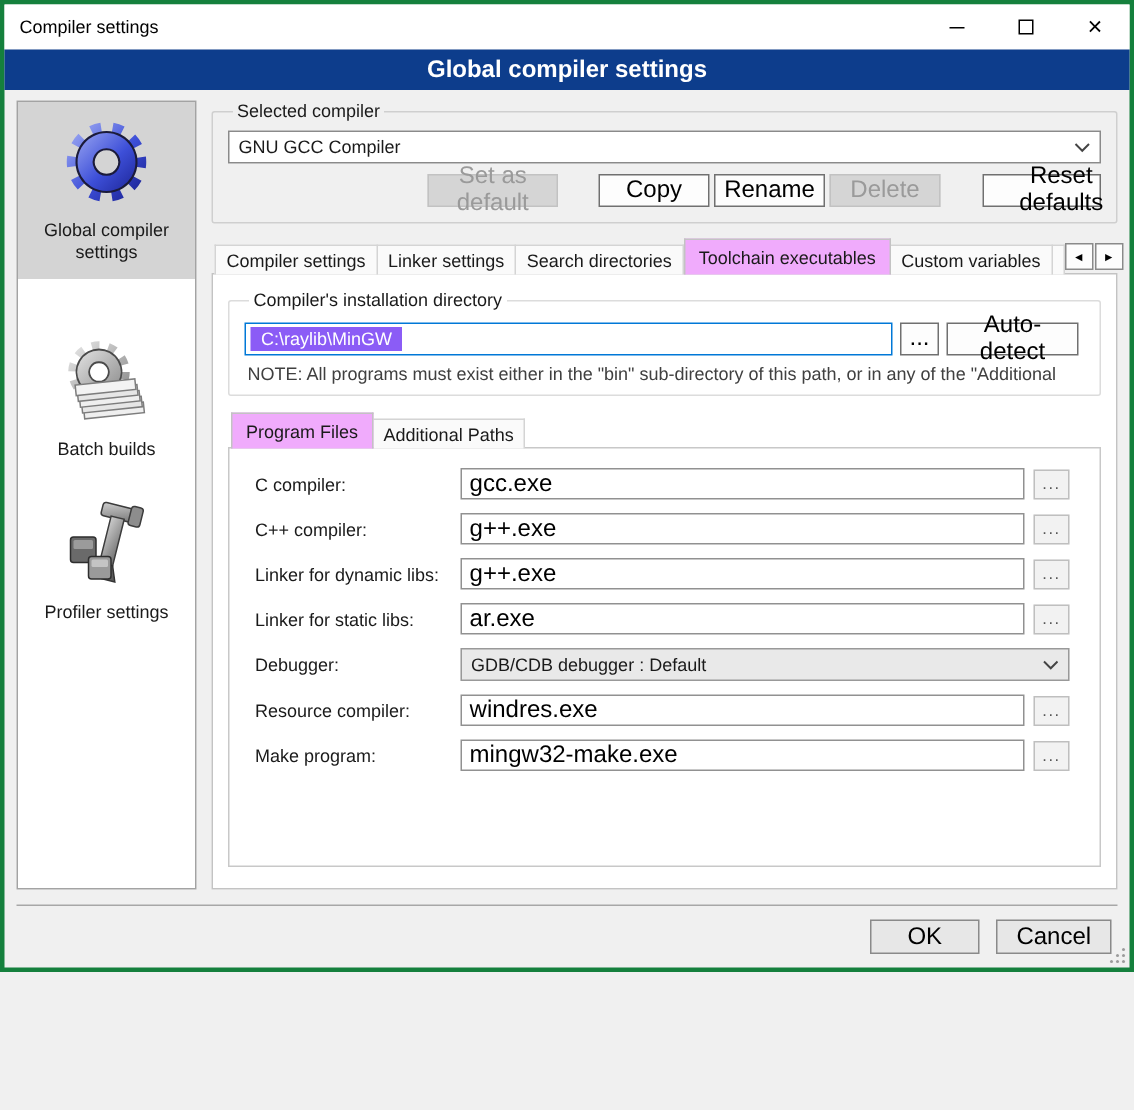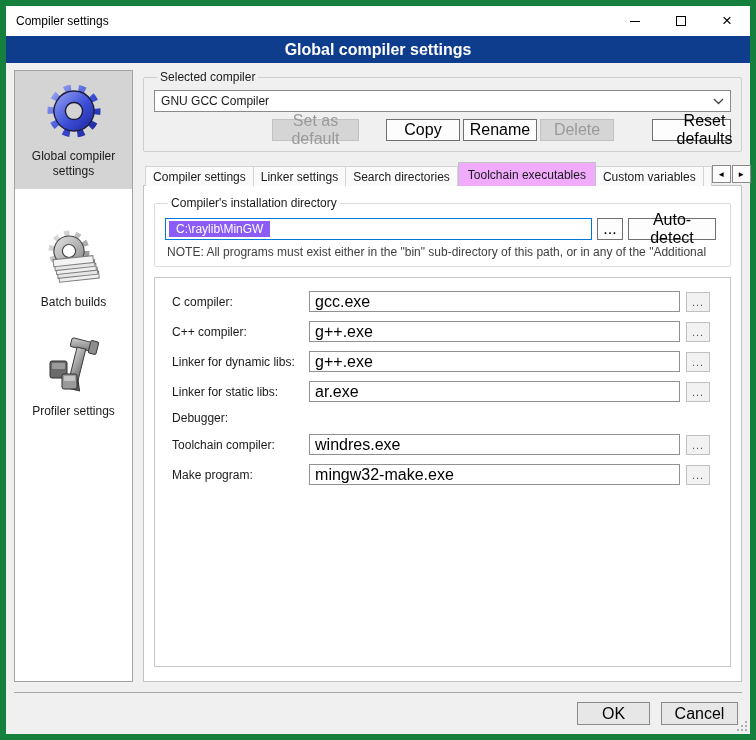--- a/index.html
+++ b/index.html
@@ -3,22 +3,22 @@
 <meta charset="utf-8">
 <style>
   * { margin:0; padding:0; box-sizing:border-box; }
   html,body { width:756px; height:740px; }
   body {
     font-family:"Liberation Sans", sans-serif;
     font-size:12px; color:#1a1a1a;
     background:#f0f0f0;
   }
   .window {
-    width:756px; height:740px;
-    border:6px solid #15803d;
+    width:756px; height:648px;
+    border:3px solid #15803d;
     display:flex; flex-direction:column;
     background:#f0f0f0; position:relative;
   }
   
   .titlebar {
     height:30px; background:#ffffff;
     display:flex; align-items:center; flex:0 0 auto;
   }
   .titlebar .title { padding-left:10px; font-size:12px; color:#000; }
   .win-controls { margin-left:auto; display:flex; height:100%; }
@@ -75,21 +75,21 @@
     height:22px; background:#fdfdfd; border:1px solid #707070;
     font-family:"Liberation Sans",sans-serif; font-size:16px; color:#000;
     display:inline-flex; align-items:center; justify-content:center;
     padding:0 10px; cursor:default;
   }
   .btn.disabled { background:#d5d5d5; border-color:#c2c2c2; color:#9a9a9a; }
   .btnrow { display:flex; justify-content:flex-end; margin-top:7px; }
   .btnrow .btn { width:74px; }
   .btnrow .btn.setdef { width:87px; margin-right:27px; }
   .btnrow .btn.rename, .btnrow .btn.delete { margin-left:3px; }
-  .btnrow .btn.reset { width:79px; margin-left:38px;padding-left:36px; }
+  .btnrow .btn.reset { width:79px; margin-left:28px;padding-left:36px; }
   
   .tabwrap { display:flex; flex-direction:column; flex:1 1 auto; margin-top:9px; min-height:0; }
   .tabstrip { display:flex; align-items:flex-end; padding-left:2px; position:relative; z-index:2; }
   .tab {
     background:#fafafa; border:1px solid #d4d4d4; border-bottom:none;
     padding:3px 7px 3px 7px; margin-right:0; white-space:nowrap;
     position:relative; top:1px; height:20px; display:flex; align-items:center;
     cursor:default;
   }
   .tab + .tab { border-left:none; }
@@ -272,20 +272,24 @@
               <div class="textbox">
                 <span class="sel">C:\raylib\MinGW</span>
               </div>
               <button class="btn dots">...</button>
               <button class="btn autodetect">Auto-detect</button>
             </div>
             <div class="note">NOTE: All programs must exist either in the "bin" sub-directory of this path, or in any of the "Additional</div>
           </fieldset>
 
           <div class="inner-wrap">
+            <div class="tabstrip">
+              <div class="tab active">Program Files</div>
+              <div class="tab">Additional Paths</div>
+            </div>
             <div class="inner-page">
 
               <div class="frow">
                 <span class="flabel">C compiler:</span>
                 <input class="finput" value="gcc.exe" style="">
                 <button class="btn mini">...</button>
               </div>
 
               <div class="frow">
                 <span class="flabel">C++ compiler:</span>
@@ -300,24 +304,30 @@
               </div>
 
               <div class="frow">
                 <span class="flabel">Linker for static libs:</span>
                 <input class="finput" value="ar.exe" style="">
                 <button class="btn mini">...</button>
               </div>
 
               <div class="frow">
                 <span class="flabel">Debugger:</span>
-              </div>
-
-              <div class="frow">
-                <span class="flabel">Toolchain compiler:</span>
+                <div class="combo gray">
+                  <span class="val">GDB/CDB debugger : Default</span>
+                  <svg width="11" height="7" viewBox="0 0 11 7">
+                    <path d="M1 1 L5.5 5.5 L10 1" fill="none" stroke="#444" stroke-width="1.3"></path>
+                  </svg>
+                </div>
+              </div>
+
+              <div class="frow">
+                <span class="flabel">Resource compiler:</span>
                 <input class="finput" value="windres.exe" style="">
                 <button class="btn mini">...</button>
               </div>
 
               <div class="frow">
                 <span class="flabel">Make program:</span>
                 <input class="finput" value="mingw32-make.exe" style="">
                 <button class="btn mini">...</button>
               </div>
 

